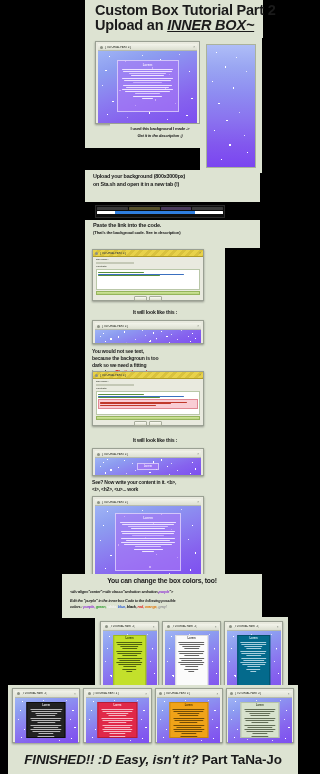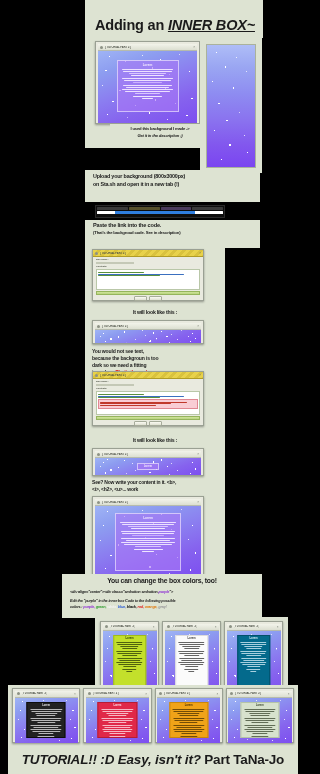--- a/index.html
+++ b/index.html
@@ -106,22 +106,22 @@
   .ed-btns{display:flex;gap:2px;justify-content:center;margin-top:1px;}
   .ed-btn{width:11px;height:3px;background:linear-gradient(#fafaf2,#dfe0d2);border:1px solid #a7ac9b;border-radius:1px;}
 
   .label-sm{font-size:2.4px;color:#55594d;margin:1px 3px;font-weight:bold;}
 </style>
 </head>
 <body>
 
 <div class="panel" style="left:85px;top:0;width:178px;height:38px;"></div>
 <h1 class="title txt" style="position:absolute;left:95px;top:3px;width:200px;">
-  <br>
-  <span>Adding an </span><span class="ital">INNER BOX~</span>
+  <span>Custom Box Tutorial Part 2</span><br>
+  <span>Upload an </span><span class="ital">INNER BOX~</span>
 </h1>
 
 <div class="panel" style="left:85px;top:38px;width:135px;height:110px;"></div>
 
 <div class="win" style="left:95px;top:41px;width:105px;height:83px;padding:2px;">
   <div class="win-bar">
     <span class="win-dot"></span>
     <span class="win-title">[ TUTORIAL PART 2 ]</span>
     <span class="win-close">×</span>
   </div>
@@ -620,14 +620,14 @@
               <div class="fl" style="width: 50%; background: rgb(57, 69, 46); opacity: 0.75;"></div>
             </div>
           </div>
         </div>
       </div>
     </div>
   </div>
 
 <div class="panel" style="left:8px;top:747px;width:290px;height:27px;"></div>
 <div class="txt" style="position:absolute;left:8px;top:750px;width:290px;text-align:center;font-size:13.5px;line-height:20px;">
-  <em>TUTORIAL!! :D Easy, isn't it?</em><span> Part TaNa-Jo</span>
+  <em>FINISHED!! :D Easy, isn't it?</em><span> Part TaNa-Jo</span>
 </div>
 
 </body></html>

